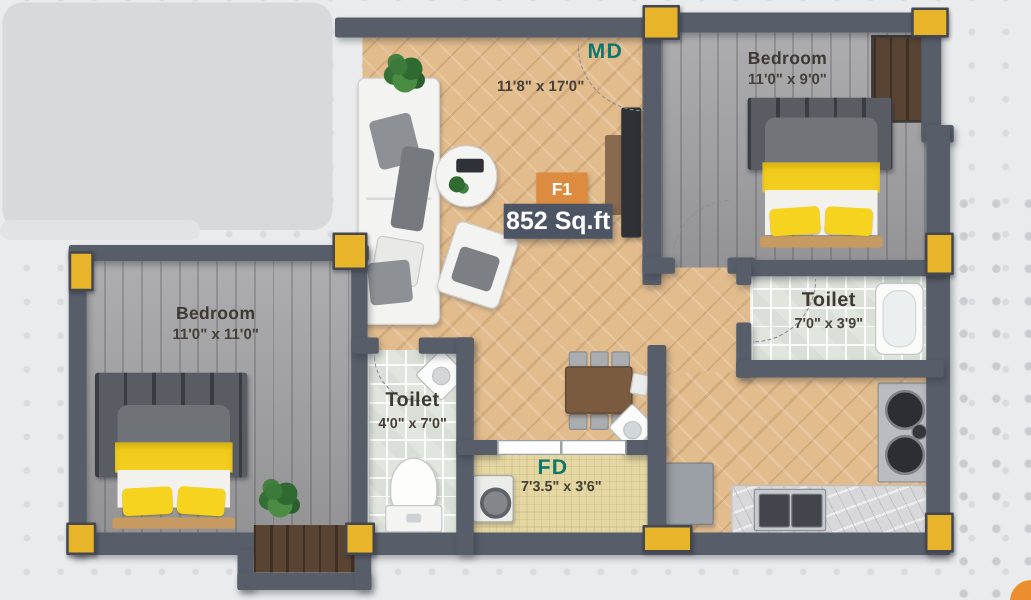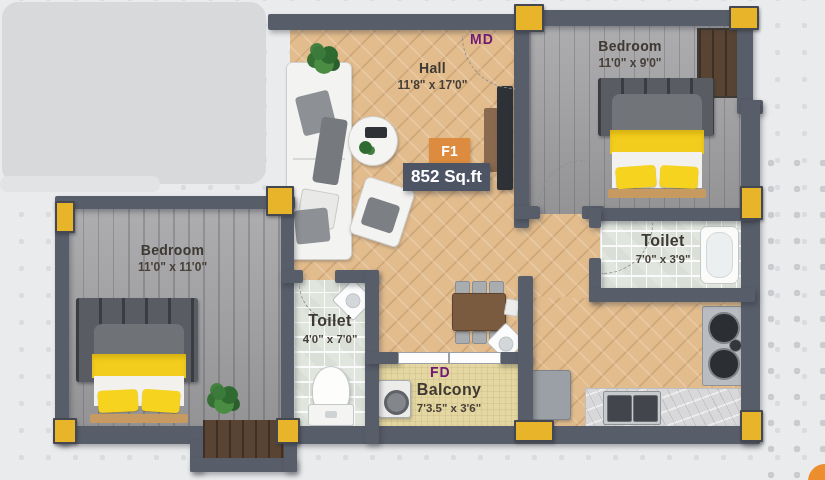--- a/index.html
+++ b/index.html
@@ -35,24 +35,24 @@
   .wall{background:#575d69;border-radius:2px;box-shadow:2px 3px 5px rgba(40,42,52,0.35);}
   .col{background:#e7b42a;border:2px solid #454850;border-radius:1px;box-shadow:1px 2px 3px rgba(40,42,52,0.4);}
   .arc{border:1.6px dashed #8d9096;}
   .doorbar{background:#fdfdfd;border:1px solid #9aa0a6;}
   
   .room-label{text-align:center;color:#3f3933;line-height:1.15;}
   .room-name{font-size:14px;font-weight:700;letter-spacing:0.3px;}
   .room-dims{font-size:12px;font-weight:700;margin-top:3px;color:#474039;}
   .room-label.small .room-name{font-size:16px;}
   .room-label.small .room-dims{font-size:11.5px;}
-  .door-tag{font-size:14px;font-weight:700;color:#701a75;letter-spacing:1px;}
+  .door-tag{font-size:17px;font-weight:700;color:#0f766e;letter-spacing:1px;}
   .badge{background:#dd8c3f;color:#fff;font-weight:700;font-size:14px;
     display:flex;align-items:center;justify-content:center;box-shadow:1px 2px 3px rgba(60,50,30,0.3);}
-  .areabox{background:#4d5464;color:#fff;font-weight:700;font-size:17px;
+  .areabox{background:#4d5464;color:#fff;font-weight:700;font-size:20px;
     display:flex;align-items:center;justify-content:center;box-shadow:2px 3px 5px rgba(40,42,52,0.4);}
   
   .white-f{background:#f3f3f1;border:1px solid #cfcfcd;border-radius:6px;box-shadow:1px 2px 3px rgba(60,60,70,0.25);}
   .pillow-g{background:#8d9094;border-radius:4px;}
   .pillow-y{background:#f5d31f;border-radius:4px;box-shadow:0 1px 1px rgba(120,90,0,0.4);}
   .headboard{background:#595d63;background-image:repeating-linear-gradient(90deg, #393c41 0 3px, transparent 3px 23px);
     border-radius:3px;box-shadow:1px 2px 3px rgba(40,40,50,0.4);}
   .plant{width:14px;height:14px;border-radius:50%;background:#3c7a3b;
     box-shadow:10px 2px 0 2px #2f6b31,5px 11px 0 3px #4b8c43,-4px 7px 0 1px #356f33,14px 11px 0 0 #2a5e2c,-2px -3px 0 0 #448040;}
   .chair{background:#a9adb0;border:1px solid #8b8f92;border-radius:2px;}
@@ -189,21 +189,20 @@
   <div class="abs col" style="left:53px;top:418px;width:20px;height:22px;"></div>
   <div class="abs col" style="left:276px;top:418px;width:20px;height:22px;"></div>
   <div class="abs col" style="left:514px;top:420px;width:36px;height:18px;"></div>
 
   <div class="abs arc" style="left:462px;top:36px;width:52px;height:52px;border-right:none;border-top:none;border-radius:0 0 0 100%;"></div>
   <div class="abs arc" style="left:538px;top:160px;width:46px;height:46px;border-right:none;border-bottom:none;border-radius:100% 0 0 0;"></div>
   <div class="abs arc" style="left:602px;top:223px;width:50px;height:50px;border-left:none;border-top:none;border-radius:0 0 100% 0;"></div>
   <div class="abs arc" style="left:299px;top:284px;width:36px;height:36px;border-right:none;border-top:none;border-radius:0 0 0 100%;"></div>
 
   <div class="abs room-label" style="left:365px;top:60px;width:135px;">
-    <div class="room-name">Hall</div>
     <div class="room-dims">11'8" x 17'0"</div>
   </div>
   <div class="abs door-tag" style="left:470px;top:31px;">MD</div>
   <div class="abs room-label" style="left:560px;top:38px;width:140px;">
     <div class="room-name">Bedroom</div>
     <div class="room-dims">11'0" x 9'0"</div>
   </div>
   <div class="abs room-label" style="left:100px;top:242px;width:145px;">
     <div class="room-name">Bedroom</div>
     <div class="room-dims">11'0" x 11'0"</div>
@@ -211,21 +210,20 @@
   <div class="abs room-label small" style="left:612px;top:232px;width:102px;">
     <div class="room-name">Toilet</div>
     <div class="room-dims">7'0" x 3'9"</div>
   </div>
   <div class="abs room-label small" style="left:287px;top:312px;width:86px;">
     <div class="room-name">Toilet</div>
     <div class="room-dims">4'0" x 7'0"</div>
   </div>
   <div class="abs door-tag" style="left:430px;top:364px;">FD</div>
   <div class="abs room-label small" style="left:393px;top:381px;width:112px;">
-    <div class="room-name">Balcony</div>
     <div class="room-dims">7'3.5" x 3'6"</div>
   </div>
 
   <div class="abs badge" style="left:429px;top:138px;width:41px;height:26px;">F1</div>
   <div class="abs areabox" style="left:403px;top:163px;width:87px;height:28px;">852 Sq.ft</div>
 
   <div class="abs" style="left:2px;top:2px;width:264px;height:182px;background:#d8d9db;border-radius:16px;"></div>
   <div class="abs" style="left:0px;top:176px;width:160px;height:16px;background:#e2e3e5;border-radius:8px;"></div>
 
   <div class="abs" style="left:808px;top:464px;width:34px;height:34px;border-radius:50%;background:#ec8e2d;"></div>

